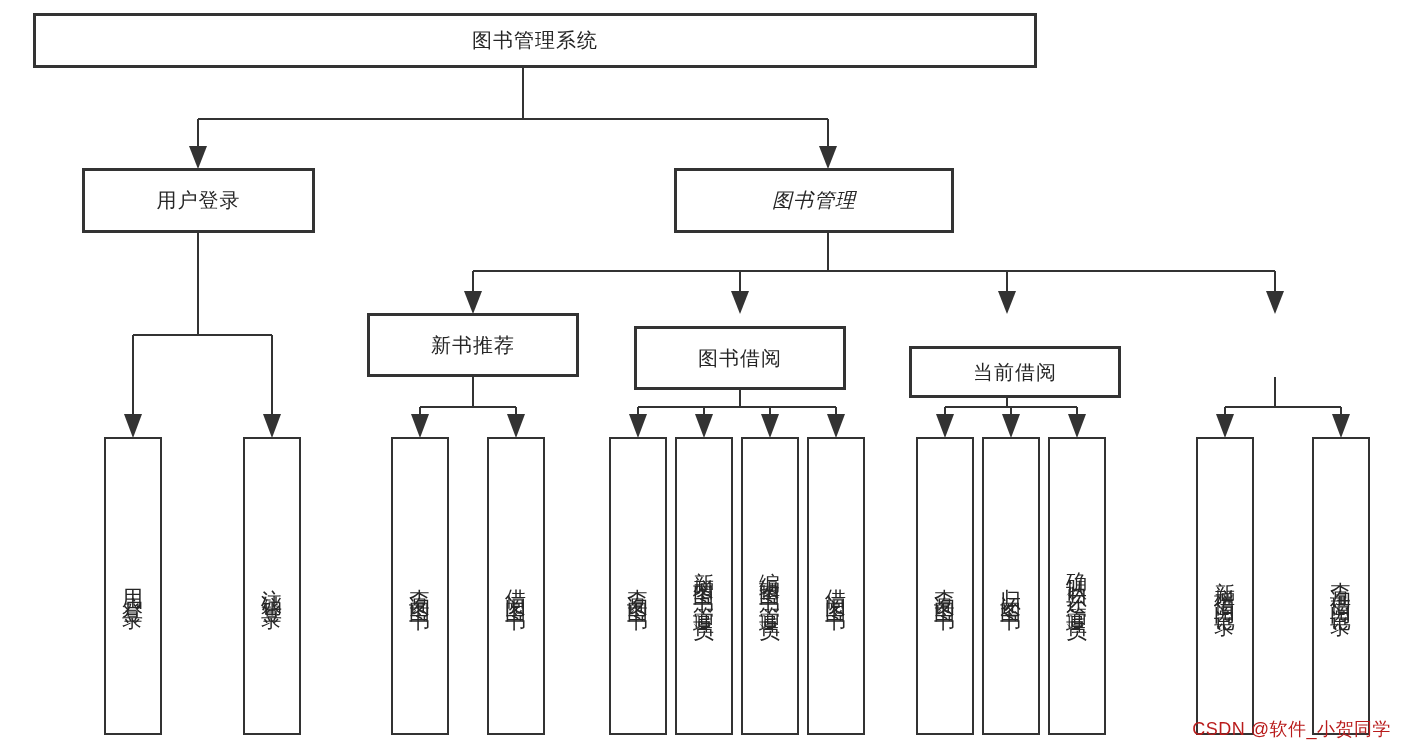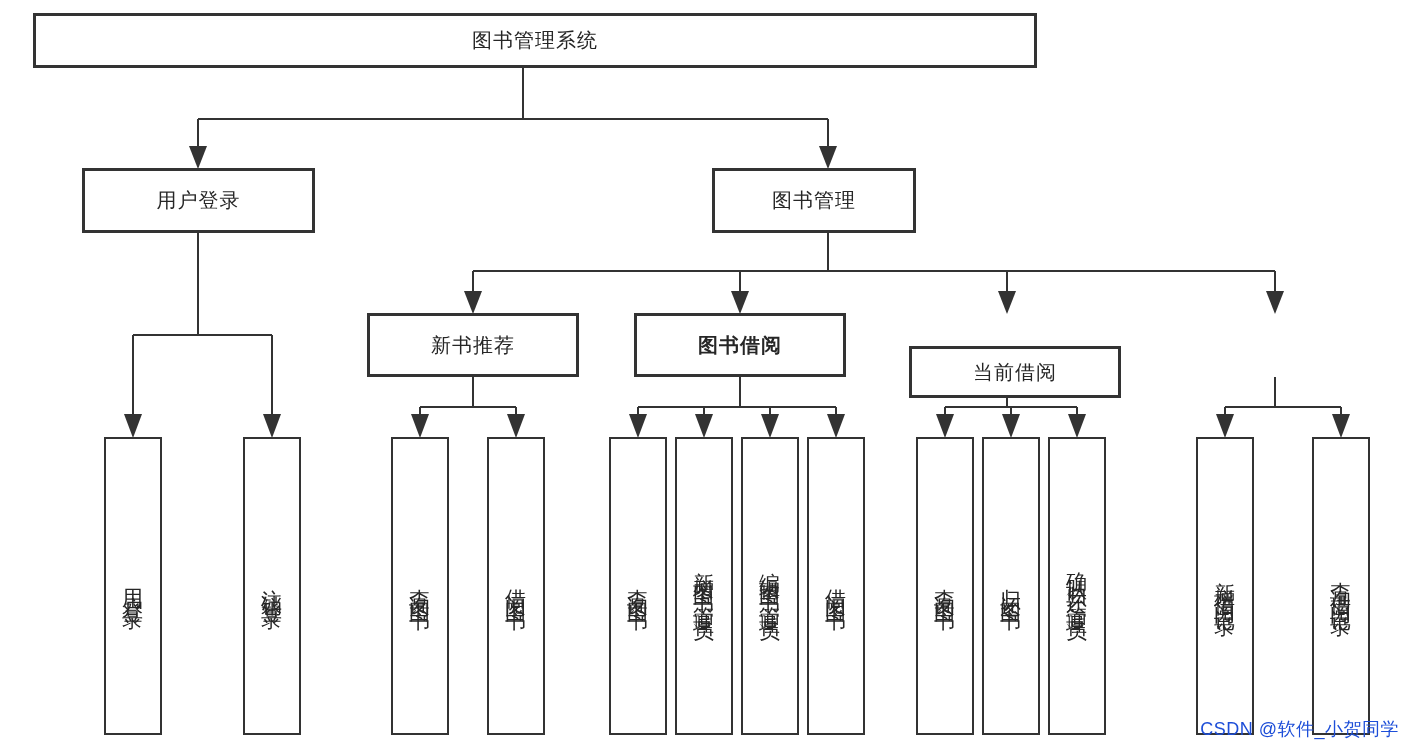--- a/index.html
+++ b/index.html
@@ -43,25 +43,25 @@
   }
   .node.v {
     border-width: 2px;
     writing-mode: vertical-rl;
     font-size: 21px;
     letter-spacing: 7px;
     line-height: 1;
   }
   .watermark {
     position: absolute;
-    right: 6px;
+    right: 14px;
     bottom: 6px;
     z-index: 5;
     font-size: 18px;
-    color: #1d4ed8;
+    color: #b91c1c;
     letter-spacing: 0.5px;
     white-space: nowrap;
   }
 </style>
 </head>
 <body>
 
 <div class="canvas">
 
   <svg class="connectors" viewBox="0 0 1405 747" fill="none" stroke="#333333" stroke-width="2">
@@ -110,24 +110,24 @@
     <g>
       <path d="M1275 377 V407 M1225 407 H1341 M1225 407 V415 M1341 407 V415"></path>
       <polygon points="1216,414 1234,414 1225,438" fill="#333333" stroke="none"></polygon>
       <polygon points="1332,414 1350,414 1341,438" fill="#333333" stroke="none"></polygon>
     </g>
   </svg>
 
   <div class="node h root" style="left:21px; top:13px; width:1004px; height:55px;margin-left:12px;">图书管理系统</div>
 
   <div class="node h" style="left:82px; top:168px; width:233px; height:65px;">用户登录</div>
-  <div class="node h" style="left:712px; top:168px; width:204px; height:65px;">图书管理</div>
+  <div class="node h" style="left:674px; top:168px; width:280px; height:65px;font-style:italic;">图书管理</div>
 
   <div class="node h" style="left:367px; top:313px; width:212px; height:64px;">新书推荐</div>
-  <div class="node h" style="left:634px; top:313px; width:212px; height:64px;font-weight:bold;">图书借阅</div>
+  <div class="node h" style="left:634px; top:326px; width:212px; height:64px;">图书借阅</div>
   <div class="node h" style="left:909px; top:313px; width:212px; height:52px;margin-top:33px;">当前借阅</div>
 
   <div class="node v" style="left:104px; top:437px; width:58px; height:298px;">用户登录</div>
   <div class="node v" style="left:243px; top:437px; width:58px; height:298px;">注销登录</div>
 
   <div class="node v" style="left:391px; top:437px; width:58px; height:298px;">查询图书</div>
   <div class="node v" style="left:487px; top:437px; width:58px; height:298px;">借阅图书</div>
 
   <div class="node v" style="left:609px; top:437px; width:58px; height:298px;">查询图书</div>
   <div class="node v" style="left:675px; top:437px; width:58px; height:298px;">新增图书（管理员）</div>

